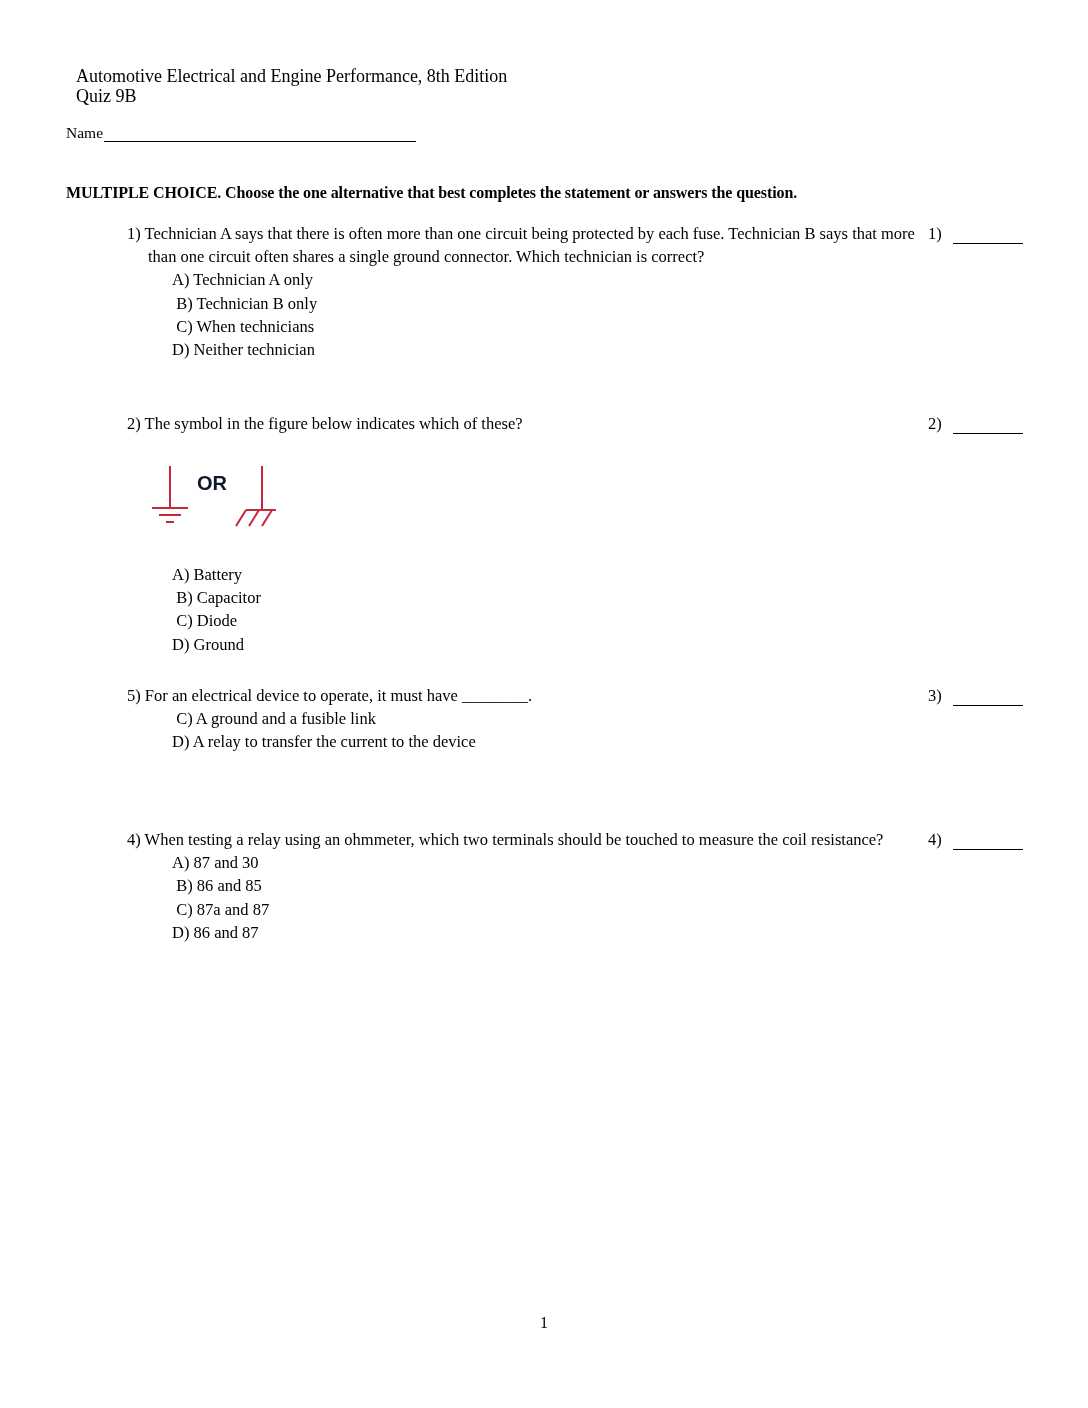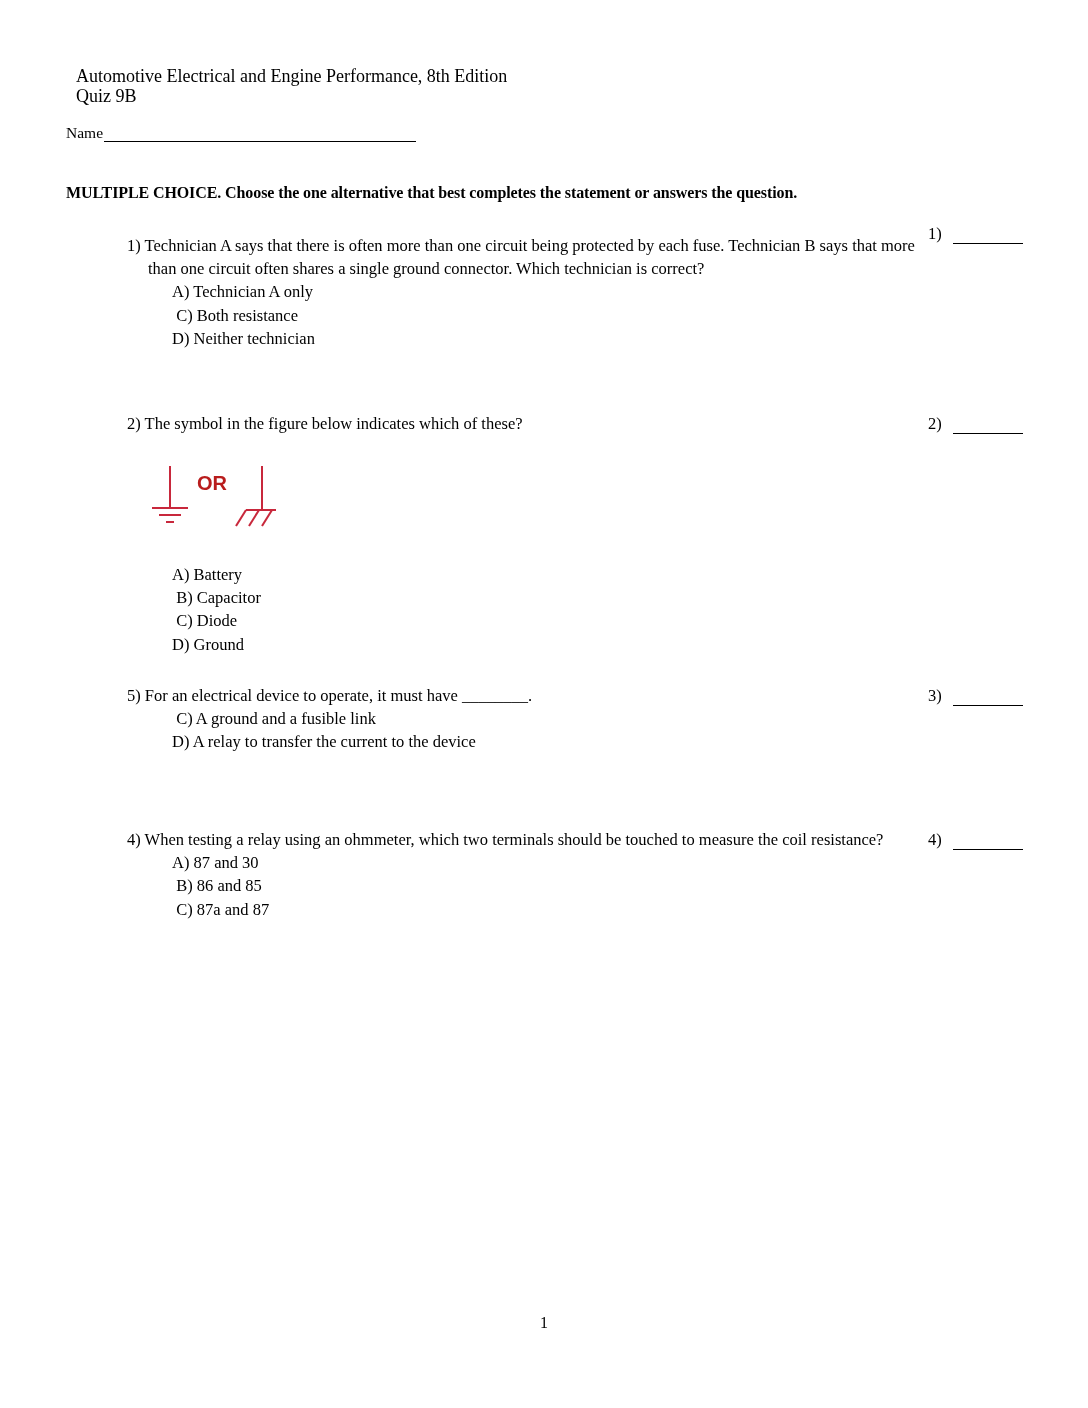--- a/index.html
+++ b/index.html
@@ -11,43 +11,44 @@
     .name-row { position: absolute; left: 66px; top: 124px; font-size: 15.5px; display: flex; align-items: flex-start; }
     .name-line { display: inline-block; width: 312px; border-bottom: 1px solid #000; height: 17px; margin-left: 1px; }
     .instructions { position: absolute; left: 66px; top: 184px; font-size: 16px; font-weight: bold; letter-spacing: -0.1px; font-family: Liberation Serif, serif; }
     .question { position: absolute; left: 127px; width: 790px; font-size: 16.5px; line-height: 23.2px; }
     .q-text { padding-left: 21px; text-indent: -21px; }
     .options { margin-left: 45px; }
     .opt { white-space: pre; }
     .answer-slot { position: absolute; left: 928px; font-size: 16.5px; display: flex; align-items: flex-end; }
     .answer-line { display: inline-block; width: 70px; border-bottom: 1.5px solid #000; height: 18px; margin-left: 11px; }
     .figure { position: absolute; left: 148px; top: 462px; width: 140px; height: 72px; }
-    .or-label { position: absolute; left: 49px; top: 10px; font-family: "Liberation Sans", "DejaVu Sans", sans-serif; font-weight: bold; font-size: 20px; color: #b91c1c; }
+    .or-label { position: absolute; left: 49px; top: 10px; font-family: "Liberation Sans", "DejaVu Sans", sans-serif; font-weight: bold; font-size: 20px; color: #0f172a; }
     .page-number { position: absolute; left: 540px; top: 1314px; font-size: 16px; }
   </style>
 </head>
 <body>
 
 <div class="page-header">
   <div>Automotive Electrical and Engine Performance, 8th Edition</div>
   <div>Quiz 9B</div>
 </div>
 
 <div class="name-row">
   <span>Name</span>
   <span class="name-line"></span>
 </div>
 
 <div class="instructions">MULTIPLE CHOICE.  Choose the one alternative that best completes the statement or answers the question.</div>
 
-<div class="question" style="top:222px;margin-top:12px;">
+<div class="question" style="top:222px;">
   <div class="q-text">1) Technician A says that there is often more than one circuit being protected by each fuse. Technician B says that more than one circuit often shares a single ground connector. Which technician is correct?</div>
   <div class="options">
     <div class="opt">A) Technician A only</div>
-    <div class="opt"> C) Both resistance</div>
+    <div class="opt"> B) Technician B only</div>
+    <div class="opt"> C) When technicians</div>
     <div class="opt">D) Neither technician</div>
   </div>
 </div>
 <div class="answer-slot" style="top:224px;">
   <span>1)</span>
   <span class="answer-line"></span>
 </div>
 
 <div class="question" style="top:412px;">
   <div class="q-text">2) The symbol in the figure below indicates which of these?</div>
@@ -96,20 +97,21 @@
   <span>3)</span>
   <span class="answer-line"></span>
 </div>
 
 <div class="question" style="top:828px;">
   <div class="q-text">4) When testing a relay using an ohmmeter, which two terminals should be touched to measure the coil resistance?</div>
   <div class="options">
     <div class="opt">A) 87 and 30</div>
     <div class="opt"> B) 86 and 85</div>
     <div class="opt"> C) 87a and 87</div>
+    <div class="opt">D) 86 and 87</div>
   </div>
 </div>
 <div class="answer-slot" style="top:830px;">
   <span>4)</span>
   <span class="answer-line"></span>
 </div>
 
 <div class="page-number">1</div>
 
 </body></html>

